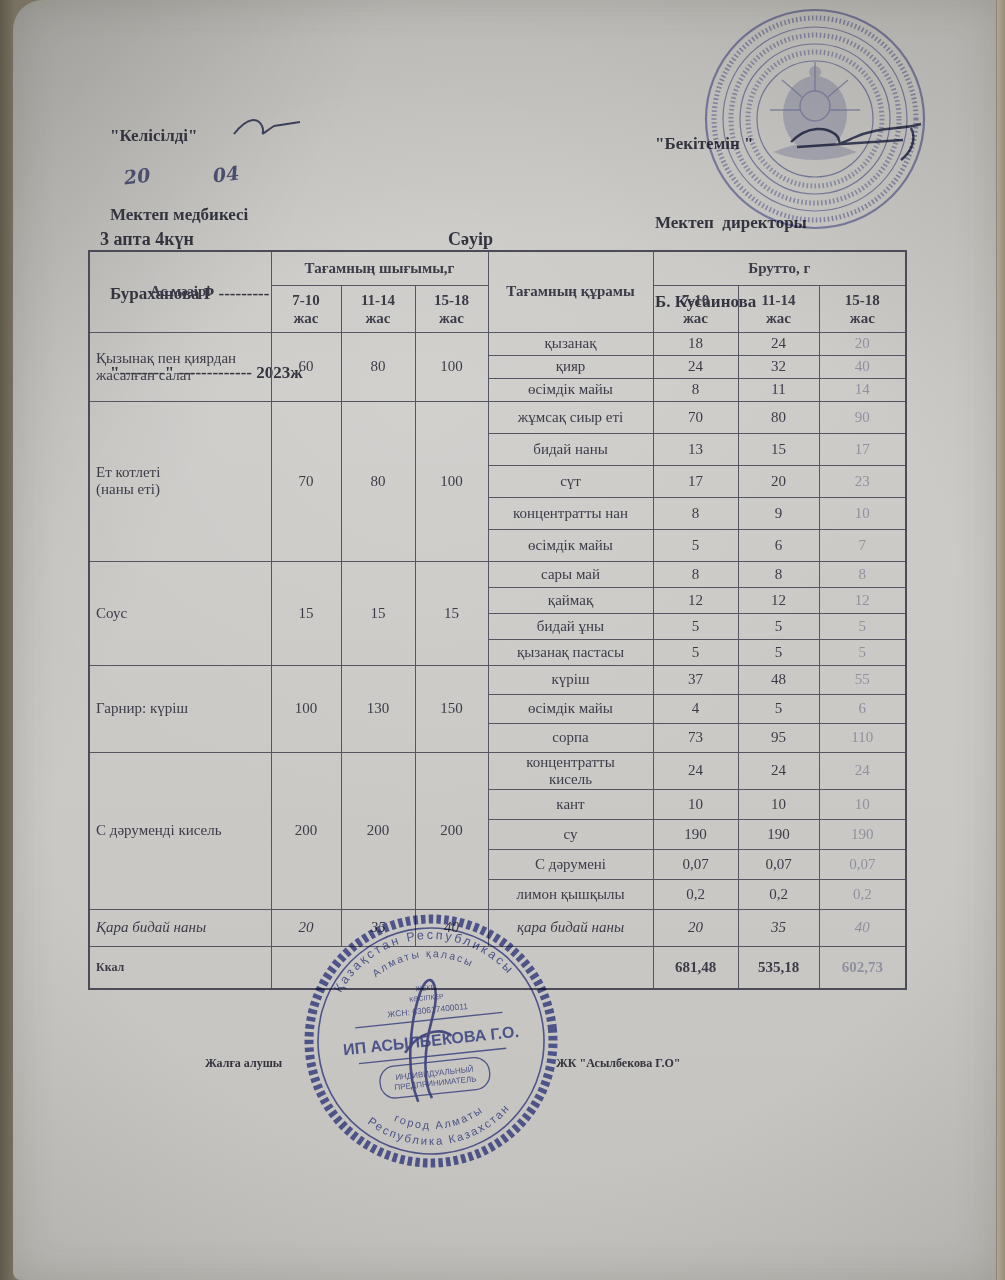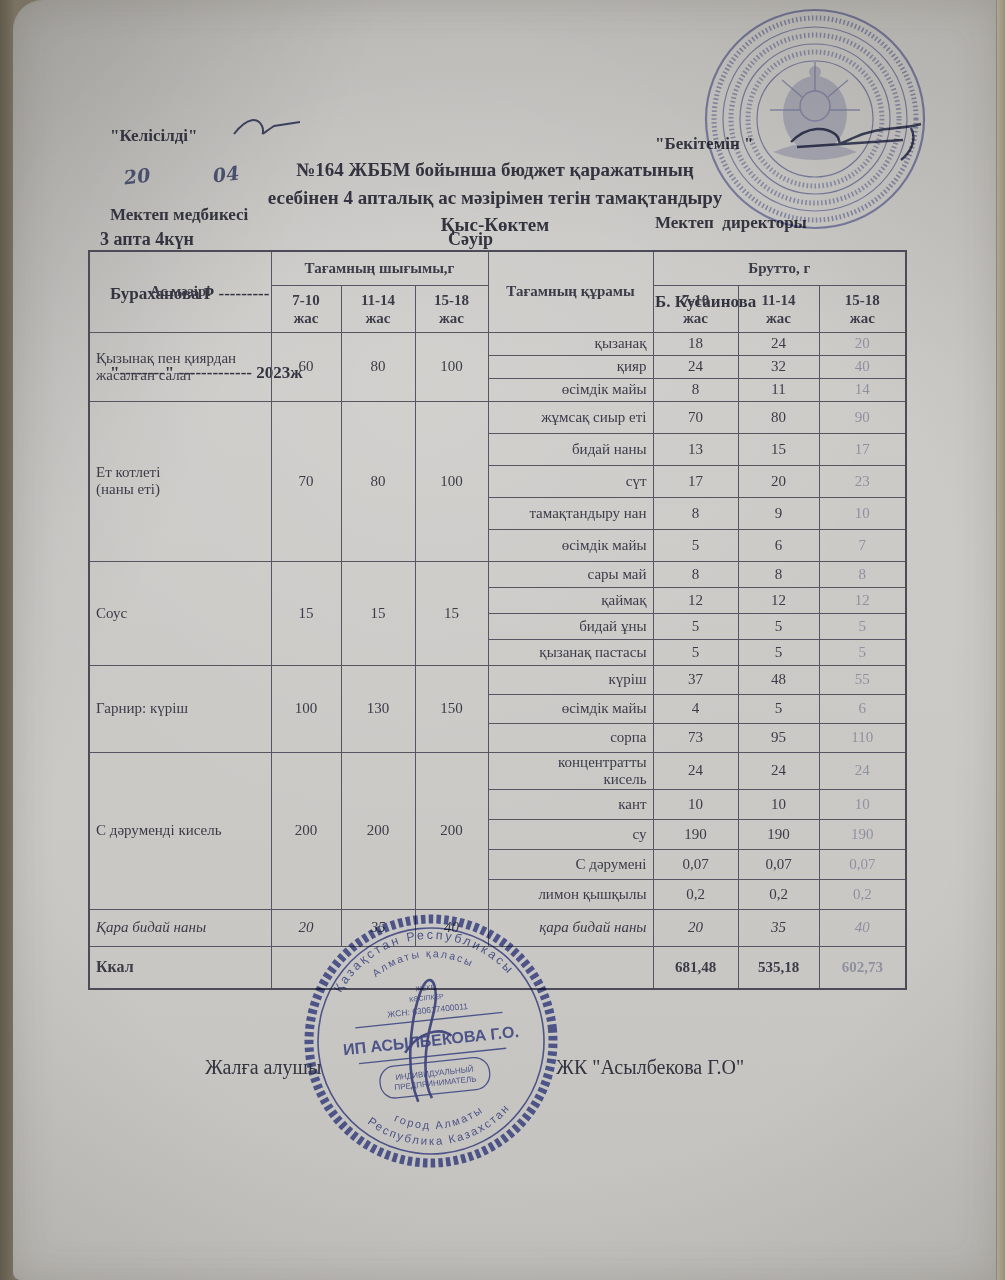--- a/index.html
+++ b/index.html
@@ -28,28 +28,28 @@
   #subtitle-row{position:absolute;left:0;right:0;top:229px;font-weight:bold;font-size:18px;}
   #week-label{position:absolute;left:100px;}
   #month-label{position:absolute;left:448px;}
   
   table{position:absolute;left:88px;top:250px;width:817px;border-collapse:collapse;
         table-layout:fixed;font-size:15px;color:#3c3c49;}
   td,th{border:1px solid #565663;padding:1px 6px;overflow:hidden;}
   table{border:2px solid #4c4c58;}
   th{font-weight:bold;text-align:center;padding:2px 17px;}
   td.dish{text-align:left;vertical-align:middle;white-space:pre-line;}
-  td.ing{text-align:right;vertical-align:middle;white-space:pre-line;}
+  td.ing{text-align:center;vertical-align:middle;white-space:pre-line;}
   td.num{text-align:center;vertical-align:middle;}
   td.faded{color:#90919f;}
-  td.kcal{font-weight:bold;font-size:16px;}
+  td.kcal{font-weight:bold;font-size:12px;}
   td.kc{font-weight:bold;}
   .age-top{display:block;line-height:1.35;}
   
-  .footer-text{position:absolute;top:1056px;font-weight:normal;font-size:20px;text-align:right;}
+  .footer-text{position:absolute;top:1056px;font-weight:bold;font-size:12px;text-align:right;}
   #footer-left{left:205px;}
   #footer-right{left:556px;}
   
   .stamp{position:absolute;mix-blend-mode:multiply;pointer-events:none;}
   #school-stamp{left:698px;top:2px;width:234px;height:234px;opacity:.8;}
   #vendor-stamp{left:300px;top:910px;width:262px;height:262px;opacity:.88;transform:rotate(-6deg);}
   .stamp-sans{font-family:"Liberation Sans",sans-serif;}
   .sig{position:absolute;pointer-events:none;}
 </style>
 </head>
@@ -94,25 +94,20 @@
       <ellipse cx="117" cy="112" rx="32" ry="38"></ellipse>
       <path d="M75 150 Q117 132 159 150 Q117 166 75 150 Z"></path>
       <circle cx="117" cy="70" r="6"></circle>
     </g>
     <g stroke="#7e83c0" fill="none" stroke-width="1.4" opacity=".8">
       <circle cx="117" cy="104" r="15"></circle>
       <path d="M117 89 V60 M104 95 L84 78 M130 95 L150 78 M102 108 H72 M132 108 H162"></path>
     </g>
   </svg>
 
-  <div id="title">
-    <div>№164 ЖББМ бойынша бюджет қаражатының</div>
-    <div>есебінен 4 апталық ас мәзірімен тегін тамақтандыру</div>
-    <div>Қыс-Көктем</div>
-  </div>
   <div id="subtitle-row">
     <span id="week-label">3 апта 4күн</span>
     <span id="month-label">Сәуір</span>
   </div>
 
   <table>
     <colgroup>
       <col style="width:182px">
         <col style="width:70px">
         <col style="width:74px">
@@ -178,21 +173,21 @@
           <td class="num">15</td>
           <td class="num faded">17</td>
         </tr>
         <tr style="height: 32px;">
           <td class="ing">сүт</td>
           <td class="num">17</td>
           <td class="num">20</td>
           <td class="num faded">23</td>
         </tr>
         <tr style="height: 32px;">
-          <td class="ing">тамақтандыру нан</td>
+          <td class="ing">концентратты нан</td>
           <td class="num">8</td>
           <td class="num">9</td>
           <td class="num faded">10</td>
         </tr>
         <tr style="height: 32px;">
           <td class="ing">өсімдік майы</td>
           <td class="num">5</td>
           <td class="num">6</td>
           <td class="num faded">7</td>
         </tr>

